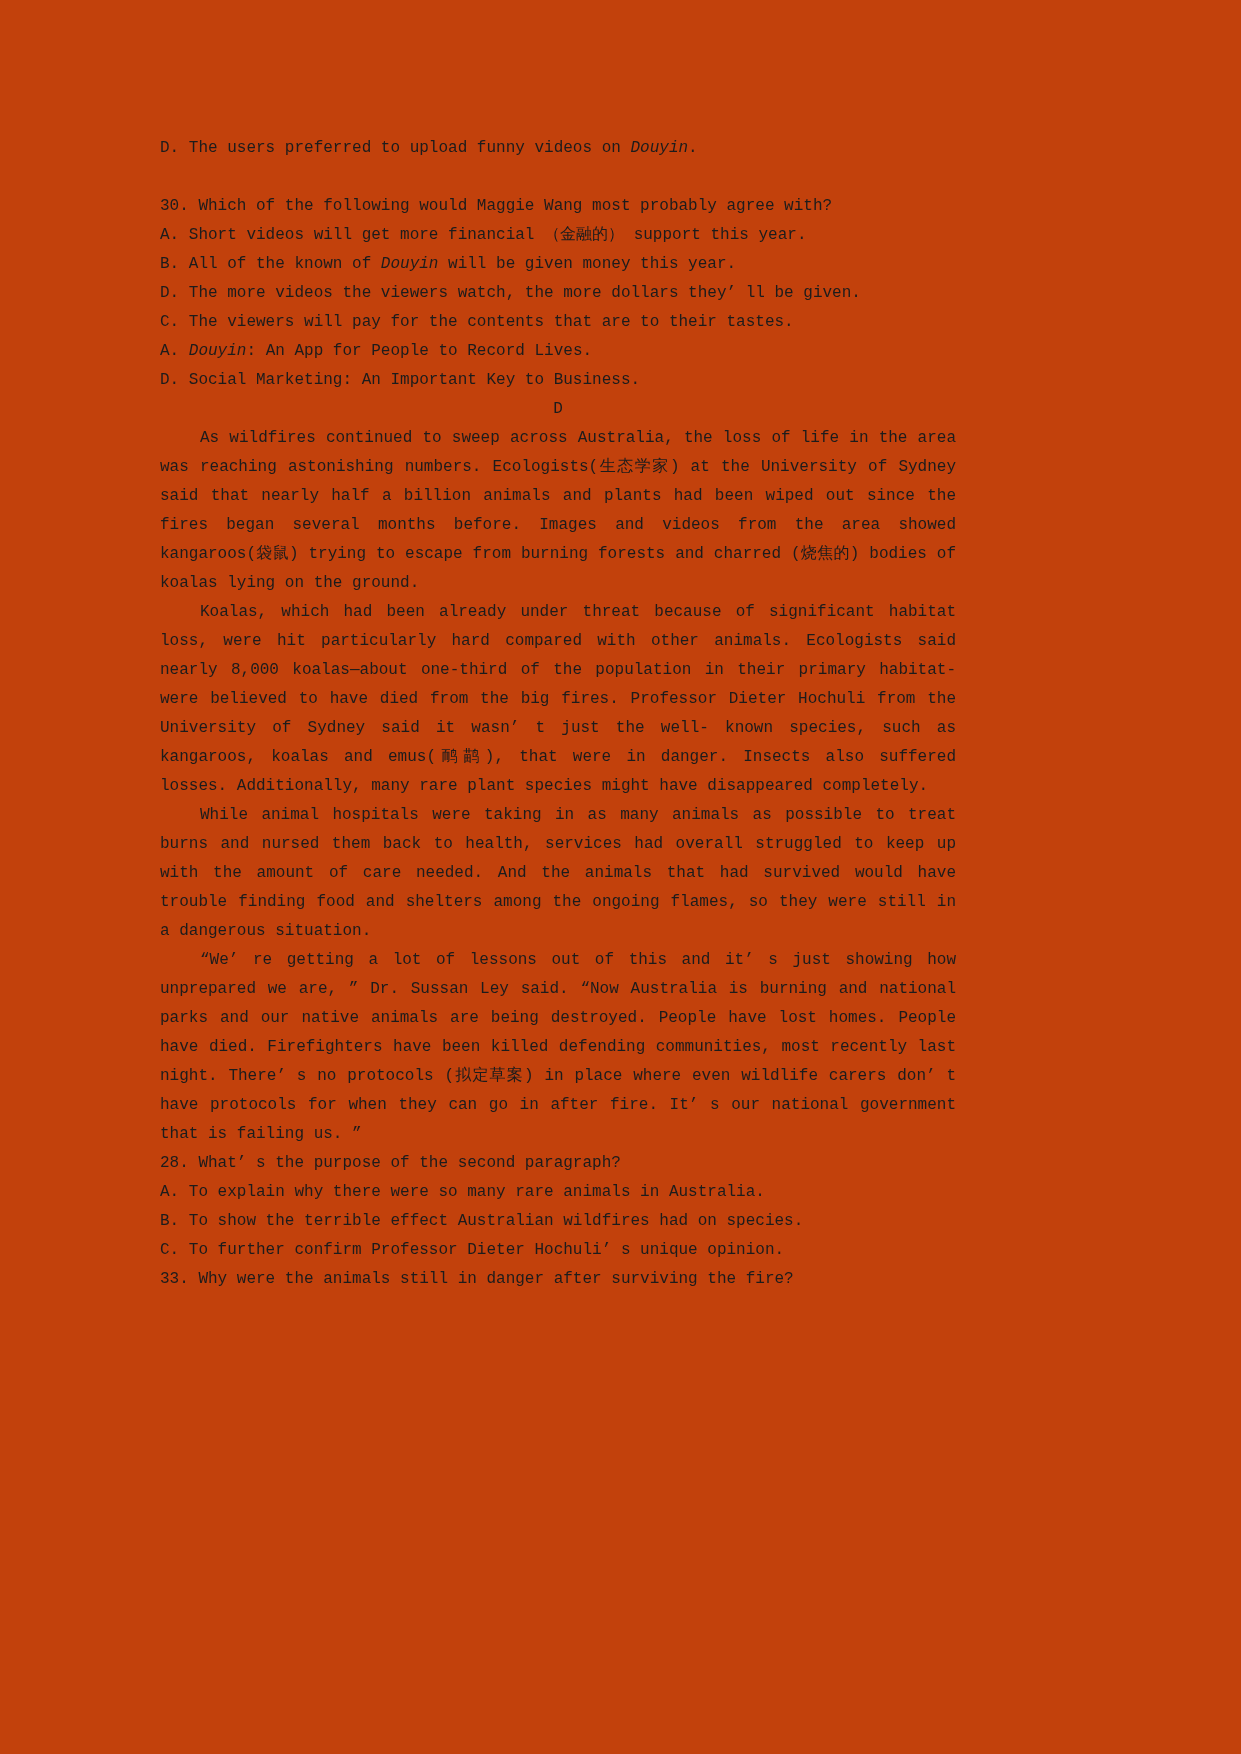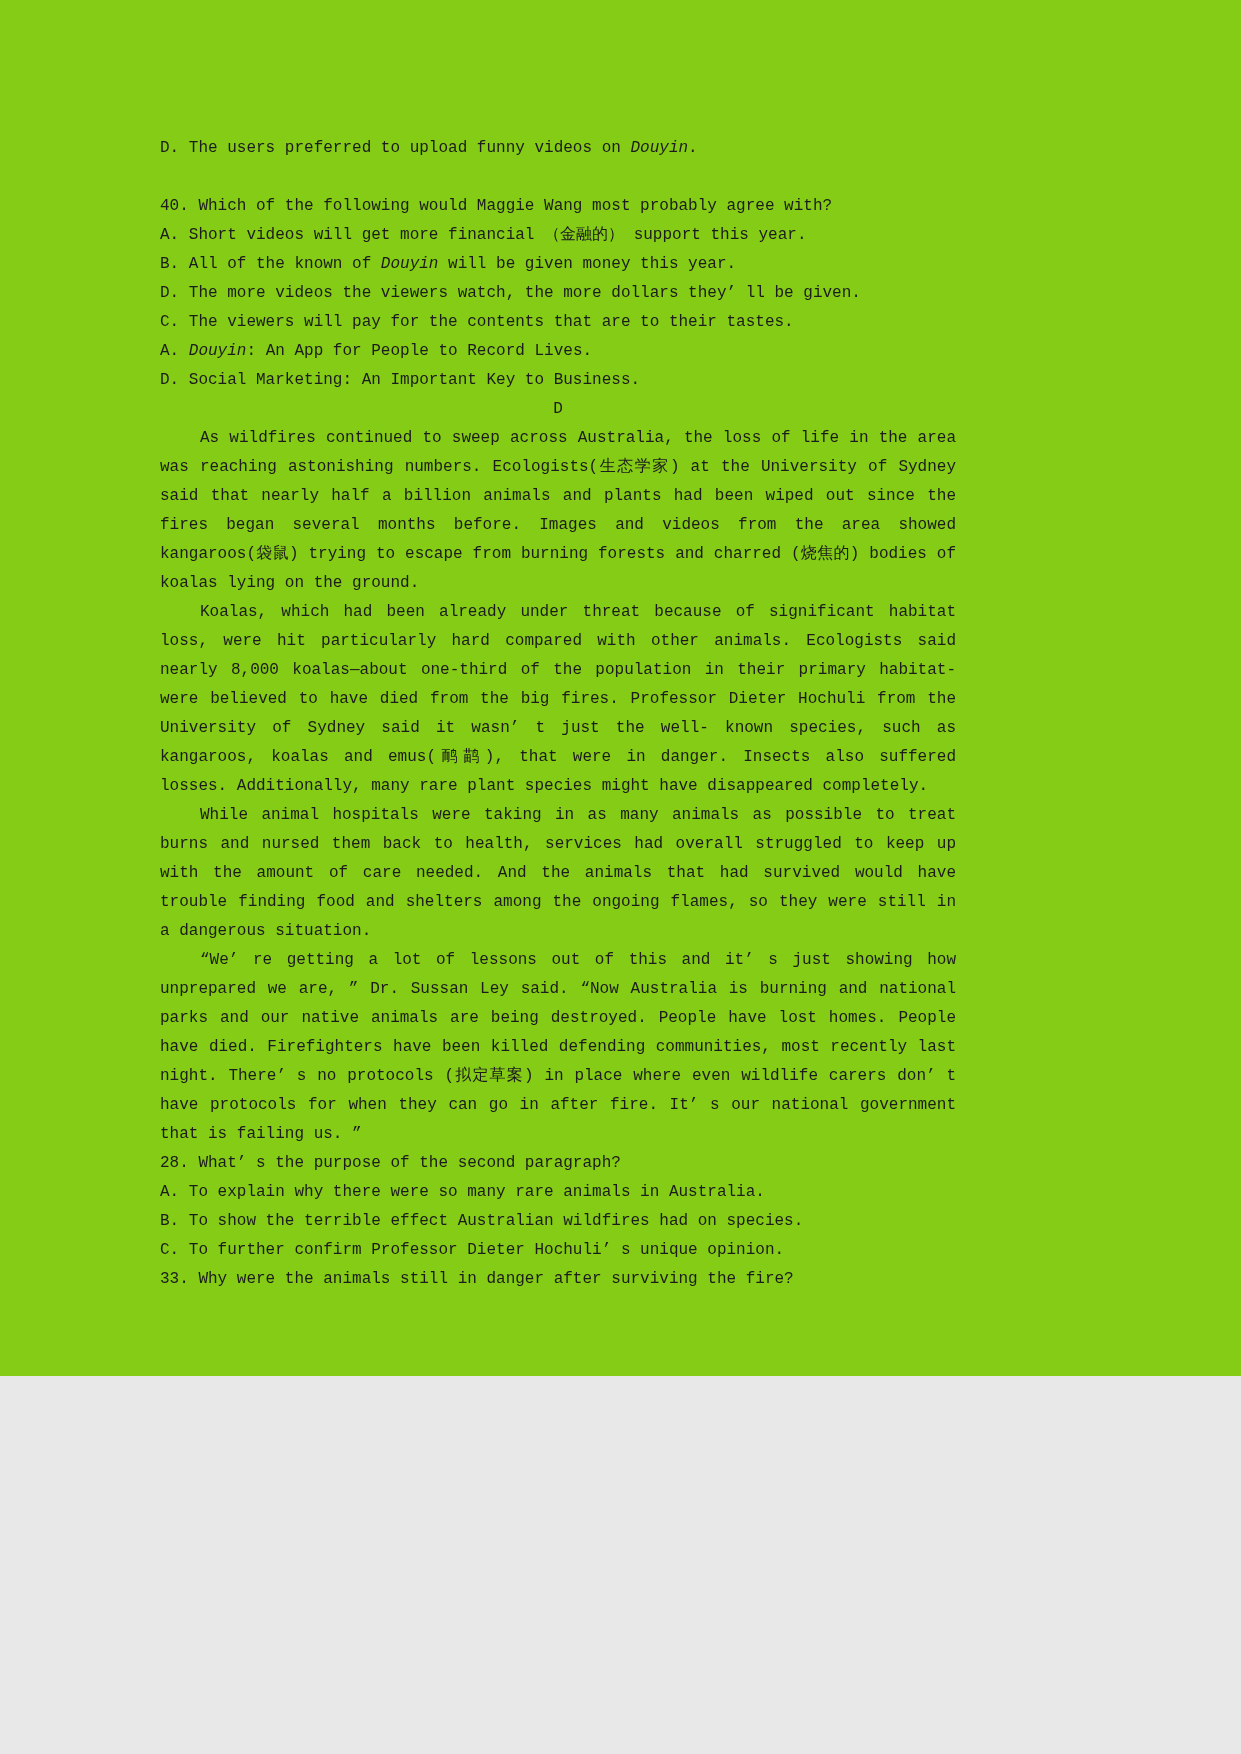--- a/index.html
+++ b/index.html
@@ -2,22 +2,22 @@
 <html><head>
 <meta charset="utf-8">
 <style>
   html, body {
     margin: 0;
     padding: 0;
     background: #e8e8e8;
   }
   .page {
     width: 1241px;
-    height: 1376px;
-    background: #84cc16;
+    height: 1754px;
+    background: #c2410c;
     position: relative;
     overflow: hidden;
     margin: 0 auto;
   }
   .content {
     position: absolute;
     left: 160px;
     top: 134px;
     width: 796px;
     font-family: "Liberation Mono", "DejaVu Sans Mono", monospace;
@@ -44,21 +44,21 @@
     font-style: italic;
   }
 </style>
 </head>
 <body>
 
 <div class="page">
   <div class="content" id="doc" style="color: rgb(28, 28, 28);">
       <div class="line"><span>D. The users preferred to upload funny videos on </span><em>Douyin</em><span>.</span></div>
       <div class="spacer"></div>
-      <div class="line"><span>40. Which of the following would Maggie Wang most probably agree with?</span></div>
+      <div class="line"><span>30. Which of the following would Maggie Wang most probably agree with?</span></div>
       <div class="line"><span>A. Short videos will get more financial （金融的） support this year.</span></div>
       <div class="line"><span>B. All of the known of </span><em>Douyin</em><span> will be given money this year.</span></div>
       <div class="line"><span>D. The more videos the viewers watch, the more dollars they’ ll be given.</span></div>
       <div class="line"><span>C. The viewers will pay for the contents that are to their tastes.</span></div>
       <div class="line"><span>A. </span><em>Douyin</em><span>: An App for People to Record Lives.</span></div>
       <div class="line"><span>D. Social Marketing: An Important Key to Business.</span></div>
       <div class="heading"><span>D</span></div>
       <div class="paragraph"><span>As wildfires continued to sweep across Australia, the loss of life in the area was reaching astonishing numbers. Ecologists(生态学家) at the University of Sydney said that nearly half a billion animals and plants had been wiped out since the fires began several months before. Images and videos from the area showed kangaroos(袋鼠) trying to escape from burning forests and charred (烧焦的) bodies of koalas lying on the ground.</span></div>
       <div class="paragraph"><span>Koalas, which had been already under threat because of significant habitat loss, were hit particularly hard compared with other animals. Ecologists said nearly 8,000 koalas—about one-third of the population in their primary habitat-were believed to have died from the big fires. Professor Dieter Hochuli from the University of Sydney said it wasn’ t just the well- known species, such as kangaroos, koalas and emus(鸸鹋), that were in danger. Insects also suffered losses. Additionally, many rare plant species might have disappeared completely.</span></div>
       <div class="paragraph"><span>While animal hospitals were taking in as many animals as possible to treat burns and nursed them back to health, services had overall struggled to keep up with the amount of care needed. And the animals that had survived would have trouble finding food and shelters among the ongoing flames, so they were still in a dangerous situation.</span></div>

